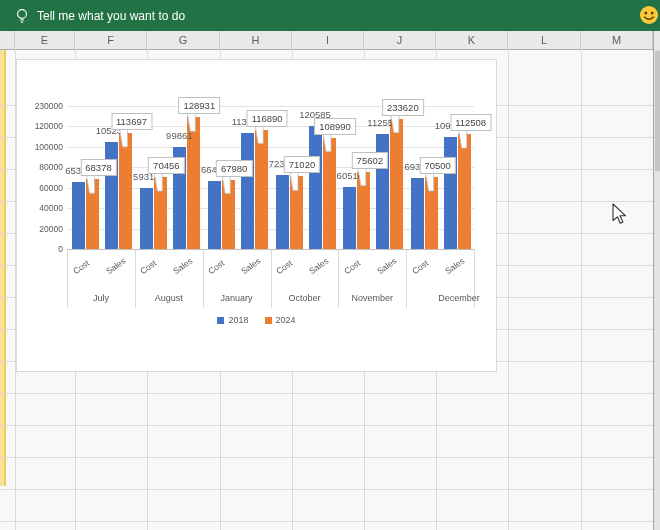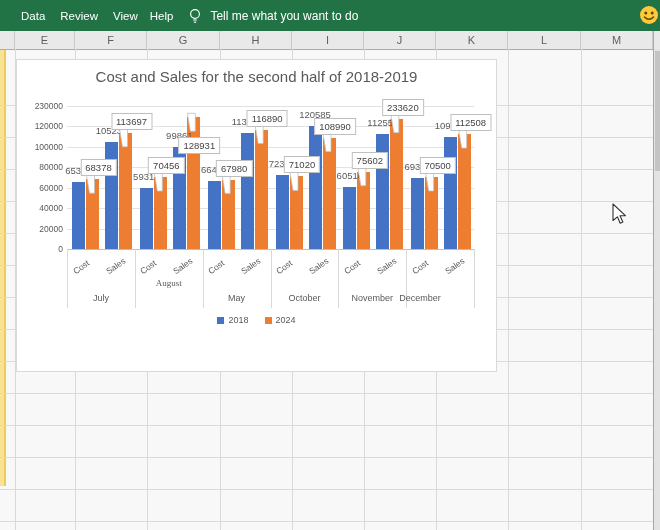--- a/index.html
+++ b/index.html
@@ -45,26 +45,20 @@
   .legend-swatch{width:7px;height:7px;display:inline-block;}
 
   .cursor{position:absolute;left:612px;top:203px;z-index:9;}
 </style>
 </head>
 <body>
 
 <div id="app">
 
   <div class="ribbon" style="background: rgb(33, 115, 70);">
-    <span id="menus" style="display:flex;">
-        <span class="menu" style="margin-left: 21px;">Data</span>
-        <span class="menu" style="margin-left: 15px;">Review</span>
-        <span class="menu" style="margin-left: 15px;">View</span>
-        <span class="menu" style="margin-left: 12px;">Help</span>
-      </span>
     <span class="tellme-wrap">
       <span style="margin-left:14px;display:inline-flex;">
         <svg width="16" height="18" viewBox="0 0 16 18">
           <circle cx="8" cy="7" r="4.4" fill="none" stroke="#fff" stroke-width="1.1"></circle>
           <line x1="6.2" y1="13" x2="9.8" y2="13" stroke="#fff" stroke-width="1.1"></line>
           <line x1="6.8" y1="15.2" x2="9.2" y2="15.2" stroke="#fff" stroke-width="1.1"></line>
         </svg>
       </span>
       <span style="margin-left:7px;font-size:12px;">Tell me what you want to do</span>
     </span>
@@ -118,21 +112,20 @@
       <div class="hl" style="left: 0px; top: 489px; width: 653px;"></div>
       <div class="hl" style="left: 0px; top: 521px; width: 653px;"></div>
     </div>
 
   <div class="scroll-corner"></div>
   <div class="scrollbar">
     <div class="scroll-thumb"></div>
   </div>
 
   <div class="chart" id="chart">
-    <div class="chart-title">Cost and Sales for the second half of 2018-2019</div>
     <div id="plot" style="position:absolute;left:0;top:0;width:479px;height:311px;">
         <div class="cgrid axis" style="top: 189px;"></div>
         <div class="ylab" style="top: 184px;">0</div>
         <div class="cgrid" style="top: 168.571px;"></div>
         <div class="ylab" style="top: 163.571px;">20000</div>
         <div class="cgrid" style="top: 148.143px;"></div>
         <div class="ylab" style="top: 143.143px;">40000</div>
         <div class="cgrid" style="top: 127.714px;"></div>
         <div class="ylab" style="top: 122.714px;">60000</div>
         <div class="cgrid" style="top: 107.286px;"></div>
@@ -161,35 +154,35 @@
         <div class="subcat" style="left: 56.5px; top: 207px;">Cost</div>
         <div class="subcat" style="left: 89.5px; top: 207px;">Sales</div>
         <div class="monthlab" style="left: 50px; top: 233px; width: 67.8333px;">July</div>
         <div class="bar" style="left: 122.833px; top: 128.416px; height: 60.584px; background: rgb(68, 114, 196);"></div>
         <div class="bar" style="left: 136.833px; top: 117.034px; height: 71.9658px; background: rgb(237, 125, 49);"></div>
         <div class="bar" style="left: 155.833px; top: 86.9991px; height: 102.001px; background: rgb(68, 114, 196);"></div>
         <div class="bar" style="left: 169.833px; top: 57.3062px; height: 131.694px; background: rgb(237, 125, 49);"></div>
         <div class="lbl18" style="left: 129.333px; top: 111.416px;">59313</div>
         <div class="lbl18" style="left: 162.333px; top: 69.9991px;">99861</div>
         <div class="callout" style="left: 149.333px; top: 97.0342px;">70456</div>
-        <div class="callout" style="left: 182.333px; top: 37.3062px; margin-top: 40px;">128931</div>
+        <div class="callout" style="left: 182.333px; top: 37.3062px;">128931</div>
         <div class="subcat" style="left: 124.333px; top: 207px;">Cost</div>
         <div class="subcat" style="left: 157.333px; top: 207px;">Sales</div>
-        <div class="monthlab" style="left: 117.833px; top: 218px; width: 67.8333px; font-family: Liberation Serif, serif;">August</div>
+        <div class="monthlab" style="left: 117.833px; top: 233px; width: 67.8333px;">August</div>
         <div class="bar" style="left: 190.667px; top: 121.095px; height: 67.9046px; background: rgb(68, 114, 196);"></div>
         <div class="bar" style="left: 204.667px; top: 119.563px; height: 69.4367px; background: rgb(237, 125, 49);"></div>
         <div class="bar" style="left: 223.667px; top: 73.3171px; height: 115.683px; background: rgb(68, 114, 196);"></div>
         <div class="bar" style="left: 237.667px; top: 69.6052px; height: 119.395px; background: rgb(237, 125, 49);"></div>
         <div class="lbl18" style="left: 197.167px; top: 104.095px;">66480</div>
         <div class="lbl18" style="left: 230.167px; top: 56.3171px;">113256</div>
         <div class="callout" style="left: 217.167px; top: 99.5633px;">67980</div>
         <div class="callout" style="left: 250.167px; top: 49.6052px;">116890</div>
         <div class="subcat" style="left: 192.167px; top: 207px;">Cost</div>
         <div class="subcat" style="left: 225.167px; top: 207px;">Sales</div>
-        <div class="monthlab" style="left: 185.667px; top: 233px; width: 67.8333px;">May</div>
+        <div class="monthlab" style="left: 185.667px; top: 233px; width: 67.8333px;">January</div>
         <div class="bar" style="left: 258.5px; top: 115.141px; height: 73.8595px; background: rgb(68, 114, 196);"></div>
         <div class="bar" style="left: 272.5px; top: 116.458px; height: 72.5419px; background: rgb(237, 125, 49);"></div>
         <div class="bar" style="left: 291.5px; top: 65.831px; height: 123.169px; background: rgb(68, 114, 196);"></div>
         <div class="bar" style="left: 305.5px; top: 77.6745px; height: 111.326px; background: rgb(237, 125, 49);"></div>
         <div class="lbl18" style="left: 265px; top: 98.1405px;">72310</div>
         <div class="lbl18" style="left: 298px; top: 48.831px;">120585</div>
         <div class="callout" style="left: 285px; top: 96.4581px;">71020</div>
         <div class="callout" style="left: 318px; top: 57.6745px;">108990</div>
         <div class="subcat" style="left: 260px; top: 207px;">Cost</div>
         <div class="subcat" style="left: 293px; top: 207px;">Sales</div>
@@ -208,21 +201,21 @@
         <div class="bar" style="left: 394.167px; top: 118.202px; height: 70.7983px; background: rgb(68, 114, 196);"></div>
         <div class="bar" style="left: 408.167px; top: 116.989px; height: 72.0107px; background: rgb(237, 125, 49);"></div>
         <div class="bar" style="left: 427.167px; top: 76.7705px; height: 112.229px; background: rgb(68, 114, 196);"></div>
         <div class="bar" style="left: 441.167px; top: 74.0811px; height: 114.919px; background: rgb(237, 125, 49);"></div>
         <div class="lbl18" style="left: 400.667px; top: 101.202px;">69313</div>
         <div class="lbl18" style="left: 433.667px; top: 59.7705px;">109875</div>
         <div class="callout" style="left: 420.667px; top: 96.9893px;">70500</div>
         <div class="callout" style="left: 453.667px; top: 54.0811px;">112508</div>
         <div class="subcat" style="left: 395.667px; top: 207px;">Cost</div>
         <div class="subcat" style="left: 428.667px; top: 207px;">Sales</div>
-        <div class="monthlab" style="left: 369px; top: 233px; width: 67.8333px;">December</div>
+        <div class="monthlab" style="left: 408px; top: 233px; width: 67.8333px;">December</div>
         <svg width="479" height="311" class="tails">
           <polygon points="69.5,115.15675714285715 77.5,115.15675714285715 77.5,133.15675714285715 72.5,133.15675714285715" fill="#fff" stroke="#BFBFBF" stroke-width="0.8"></polygon>
           <polygon points="102.5,68.86663571428572 110.5,68.86663571428572 110.5,86.86663571428572 105.5,86.86663571428572" fill="#fff" stroke="#BFBFBF" stroke-width="0.8"></polygon>
           <polygon points="137.33333333333331,113.03422857142857 145.33333333333331,113.03422857142857 145.33333333333331,131.03422857142857 140.33333333333331,131.03422857142857" fill="#fff" stroke="#BFBFBF" stroke-width="0.8"></polygon>
           <polygon points="170.33333333333331,53.30619285714286 178.33333333333331,53.30619285714286 178.33333333333331,71.30619285714286 173.33333333333331,71.30619285714286" fill="#fff" stroke="#BFBFBF" stroke-width="0.8"></polygon>
           <polygon points="205.16666666666666,115.56328571428571 213.16666666666666,115.56328571428571 213.16666666666666,133.5632857142857 208.16666666666666,133.5632857142857" fill="#fff" stroke="#BFBFBF" stroke-width="0.8"></polygon>
           <polygon points="238.16666666666666,65.60521428571428 246.16666666666666,65.60521428571428 246.16666666666666,83.60521428571428 241.16666666666666,83.60521428571428" fill="#fff" stroke="#BFBFBF" stroke-width="0.8"></polygon>
           <polygon points="273,112.45814285714286 281,112.45814285714286 281,130.45814285714286 276,130.45814285714286" fill="#fff" stroke="#BFBFBF" stroke-width="0.8"></polygon>
           <polygon points="306,73.6745 314,73.6745 314,91.6745 309,91.6745" fill="#fff" stroke="#BFBFBF" stroke-width="0.8"></polygon>
           <polygon points="340.8333333333333,107.77795714285715 348.8333333333333,107.77795714285715 348.8333333333333,125.77795714285715 343.8333333333333,125.77795714285715" fill="#fff" stroke="#BFBFBF" stroke-width="0.8"></polygon>

